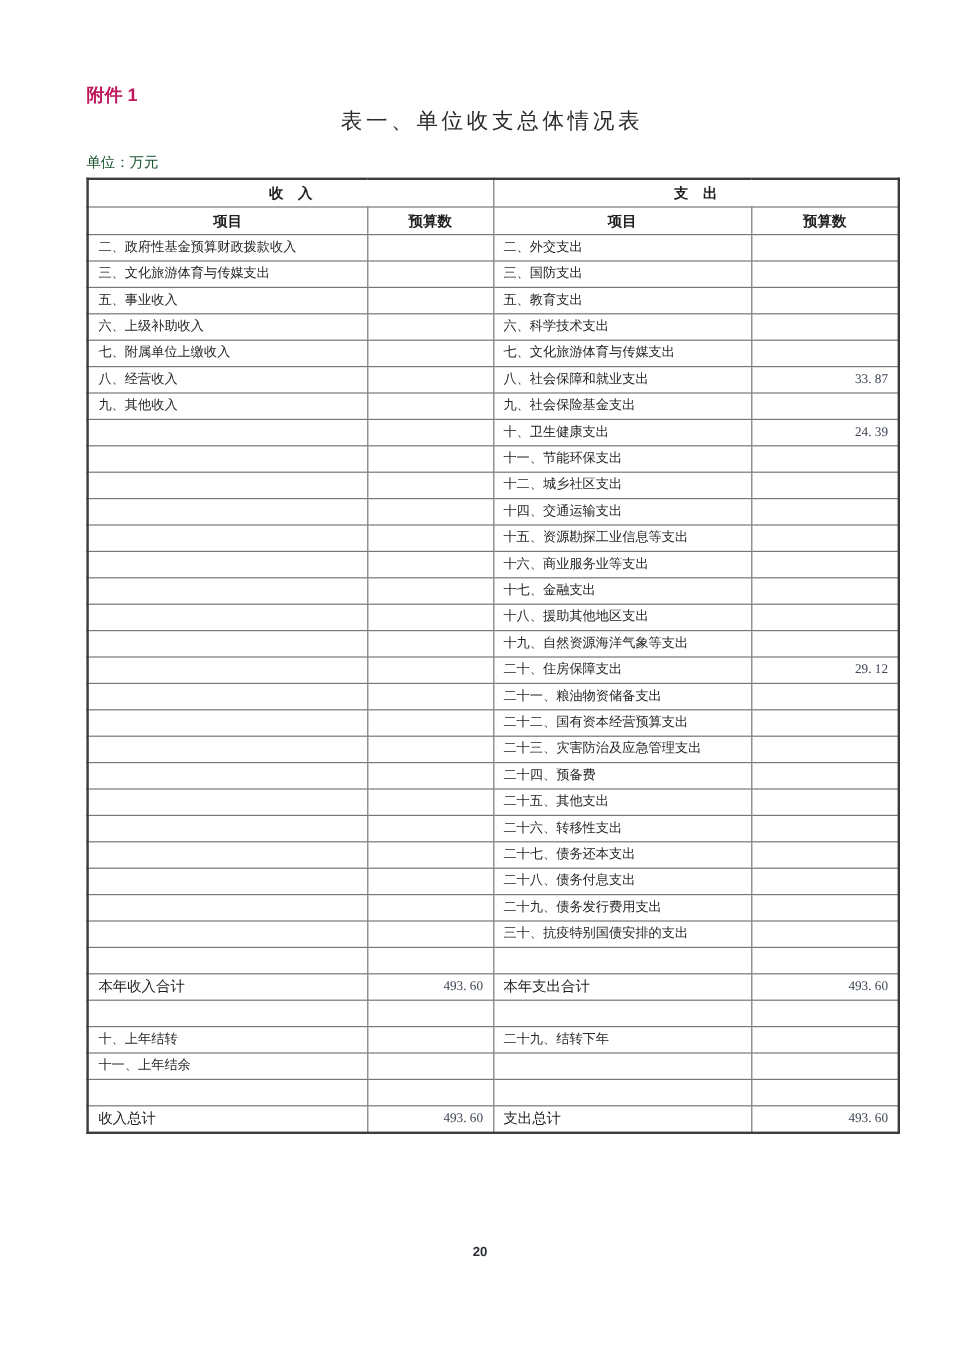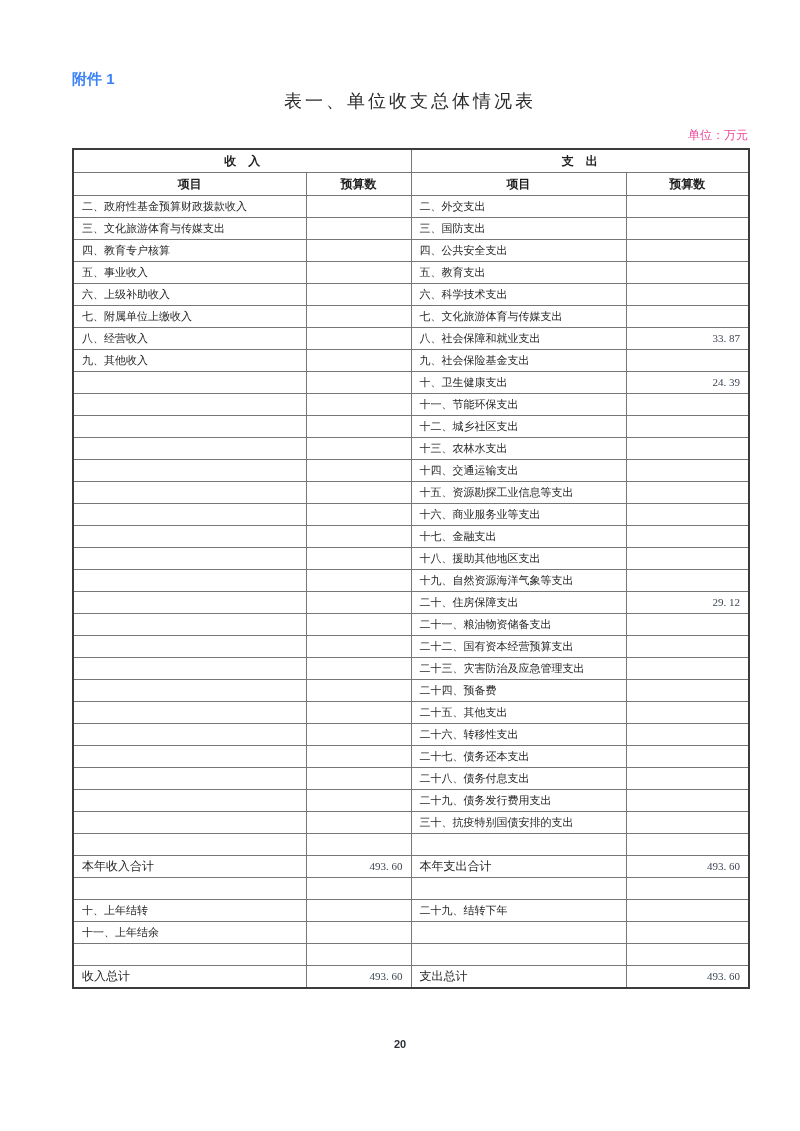--- a/index.html
+++ b/index.html
@@ -3,27 +3,27 @@
 <meta charset="utf-8">
 <style>
   html,body { margin:0; padding:0; }
   body {
     width:800px; height:1131px; background:#ffffff; position:relative;
     font-family:"Liberation Serif","DejaVu Serif",serif; color:#262626;
   }
   .content { position:absolute; left:72px; top:70px; width:676px; }
   .attachment {
     font-family:"Liberation Sans","DejaVu Sans",sans-serif;
-    font-weight:bold; font-size:15px; color:#3b82f6;
+    font-weight:bold; font-size:15px; color:#be185d;
   }
   .doc-title {
     text-align:center; font-size:18px; letter-spacing:3px;
     color:#2a2a2a;
   }
-  .unit-note { text-align:right; font-size:12px; margin:14px 0 4px; color:#ec4899; }
+  .unit-note { text-align:left; font-size:12px; margin:14px 0 4px; color:#14532d; }
   table.grid {
     border-collapse:collapse; width:676px; table-layout:fixed;
     border:2px solid #3c3c3c;
   }
   table.grid th, table.grid td {
     border:1px solid #777; font-size:11px; padding:0 8px;
     height:21px; line-height:21px; white-space:nowrap; overflow:hidden;
     font-weight:normal;
   }
   table.grid thead th {
@@ -71,26 +71,20 @@
           <td class="item">二、外交支出</td>
           <td class="val"></td>
         </tr>
         <tr>
           <td class="item">三、文化旅游体育与传媒支出</td>
           <td class="val"></td>
           <td class="item">三、国防支出</td>
           <td class="val"></td>
         </tr>
         <tr>
-          <td class="item">四、教育专户核算</td>
-          <td class="val"></td>
-          <td class="item">四、公共安全支出</td>
-          <td class="val"></td>
-        </tr>
-        <tr>
           <td class="item">五、事业收入</td>
           <td class="val"></td>
           <td class="item">五、教育支出</td>
           <td class="val"></td>
         </tr>
         <tr>
           <td class="item">六、上级补助收入</td>
           <td class="val"></td>
           <td class="item">六、科学技术支出</td>
           <td class="val"></td>
@@ -122,26 +116,20 @@
         <tr>
           <td class="item"></td>
           <td class="val"></td>
           <td class="item">十一、节能环保支出</td>
           <td class="val"></td>
         </tr>
         <tr>
           <td class="item"></td>
           <td class="val"></td>
           <td class="item">十二、城乡社区支出</td>
-          <td class="val"></td>
-        </tr>
-        <tr>
-          <td class="item"></td>
-          <td class="val"></td>
-          <td class="item">十三、农林水支出</td>
           <td class="val"></td>
         </tr>
         <tr>
           <td class="item"></td>
           <td class="val"></td>
           <td class="item">十四、交通运输支出</td>
           <td class="val"></td>
         </tr>
         <tr>
           <td class="item"></td>

